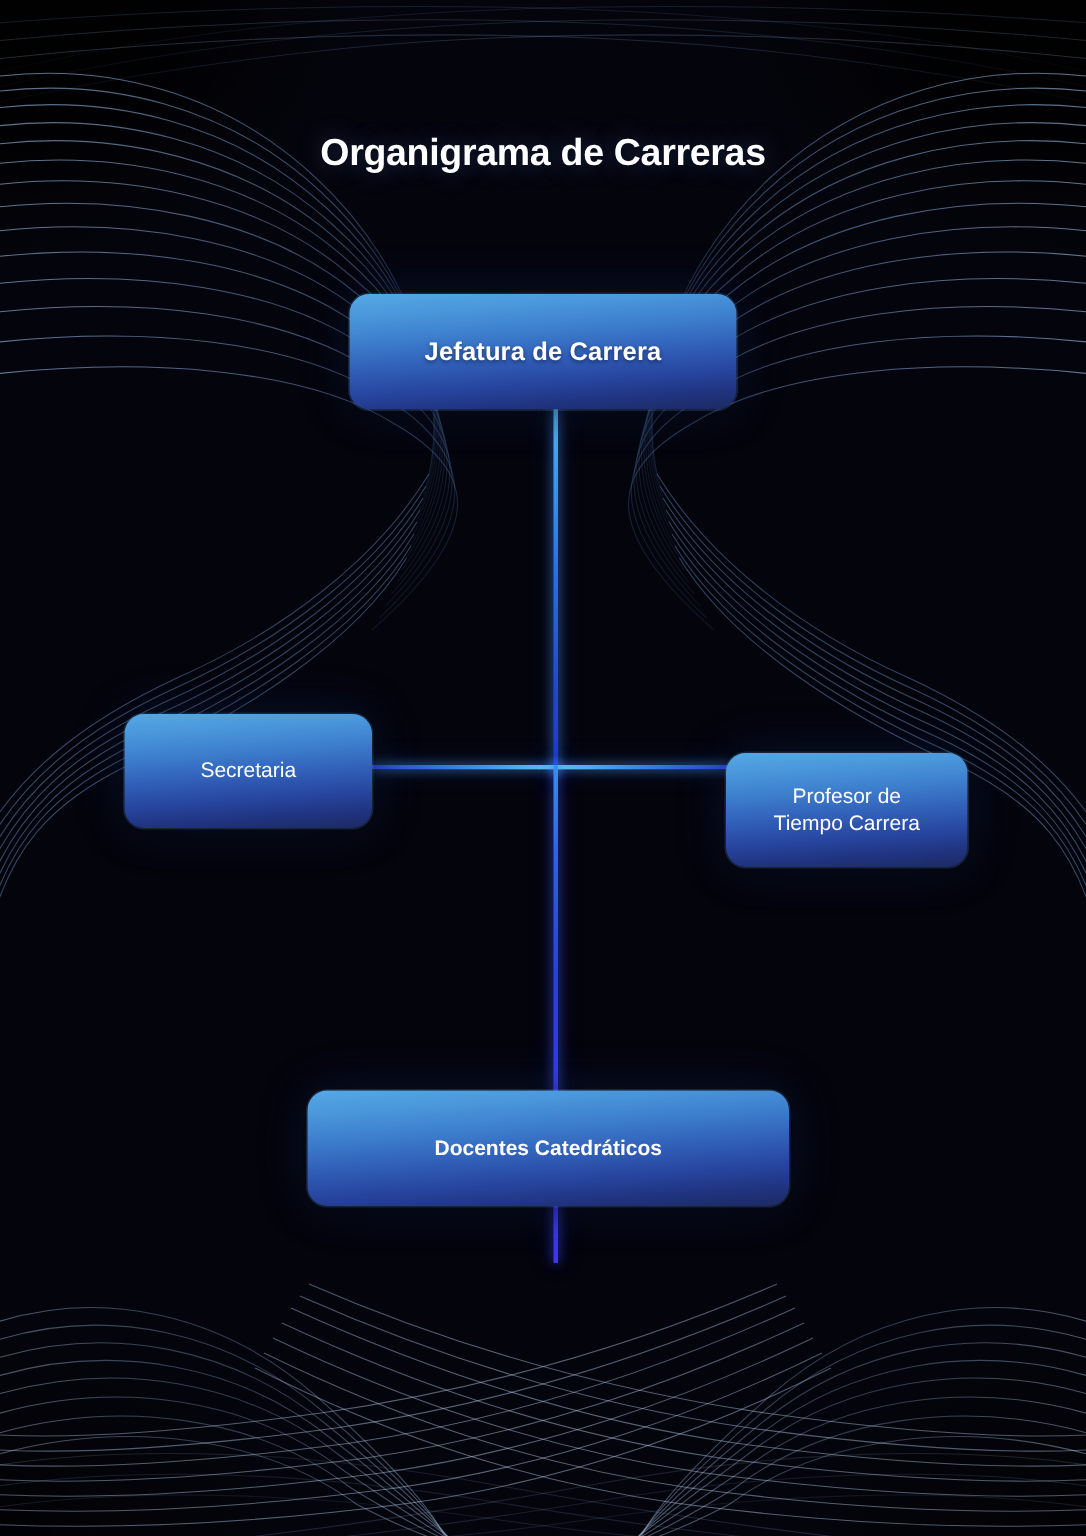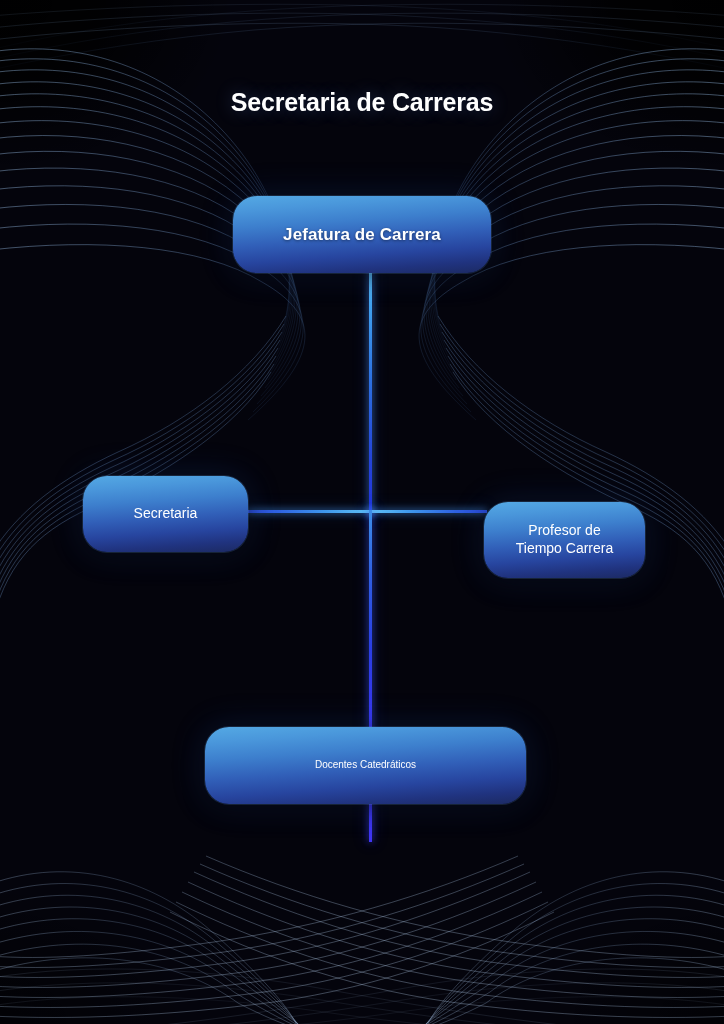--- a/index.html
+++ b/index.html
@@ -73,21 +73,21 @@
     left:369px; top:510px; width:118px; height:3px;
     background:linear-gradient(90deg, #63c6f7 0%, #3e96ec 36%, #2f63e2 72%, #2a49d8 100%);
     box-shadow:0 0 7px rgba(70,150,240,.85), 0 0 16px rgba(50,110,225,.40);
   }
 
   
   .node {
     position:absolute; z-index:9;
     display:flex; align-items:center; justify-content:center;
     text-align:center;
-    border-radius:24px;
+    border-radius:13px;
     color:#ffffff;
     background:linear-gradient(176deg,
         #54a9e4 0%,
         #4a97db 16%,
         #3d7fcd 34%,
         #315fb8 54%,
         #27459f 72%,
         #20337f 87%,
         #1c2a63 100%);
     box-shadow:
@@ -101,21 +101,21 @@
   #node-jefatura .node-label { font-size:17px; font-weight:bold; letter-spacing:.1px;
       text-shadow:0 1px 3px rgba(0,0,0,.45); }
 
   #node-secretaria { left:83px; top:476px; width:165px; height:76px; }
   #node-secretaria .node-label { font-size:14px; font-weight:normal; }
 
   #node-profesor { left:484px; top:474px; width:161px; height:76px;margin-top:28px; }
   #node-profesor .node-label { font-size:14px; font-weight:normal; }
 
   #node-docentes { left:205px; top:727px; width:321px; height:77px; }
-  #node-docentes .node-label { font-size:10px; font-weight:normal;text-align:center; }
+  #node-docentes .node-label { font-size:14px; font-weight:bold;text-align:center; }
 
   #node-estudiantes { left:205px; top:840px; width:321px; height:77px; }
   #node-estudiantes .node-label { font-size:14px; font-weight:normal; }
 </style>
 </head>
 <body>
 
 <div id="canvas">
 
   <svg class="waves" width="724" height="1024" viewBox="0 0 724 1024" aria-hidden="true">
@@ -232,21 +232,21 @@
       <path d="M-10,992 C92,976 214,982 334,1002 C434,1018 524,1030 614,1034" stroke-opacity=".34"></path>
       <path d="M-10,1006 C94,990 218,996 338,1014 C438,1028 528,1034 618,1034" stroke-opacity=".28"></path>
     </g>
   </svg>
 
   <div class="corner-dark cd-tl"></div>
   <div class="corner-dark cd-tr"></div>
   <div class="corner-dark cd-bl"></div>
   <div class="corner-dark cd-br"></div>
 
-  <h1 id="title">Secretaria de Carreras</h1>
+  <h1 id="title">Organigrama de Carreras</h1>
 
   <div class="conn v-upper"></div>
   <div class="conn h-left"></div>
   <div class="conn h-right"></div>
   <div class="conn v-lower"></div>
   <div class="conn v-bottom-link"></div>
 
   <div class="node" id="node-jefatura">
     <span class="node-label">Jefatura de Carrera</span>
   </div>

